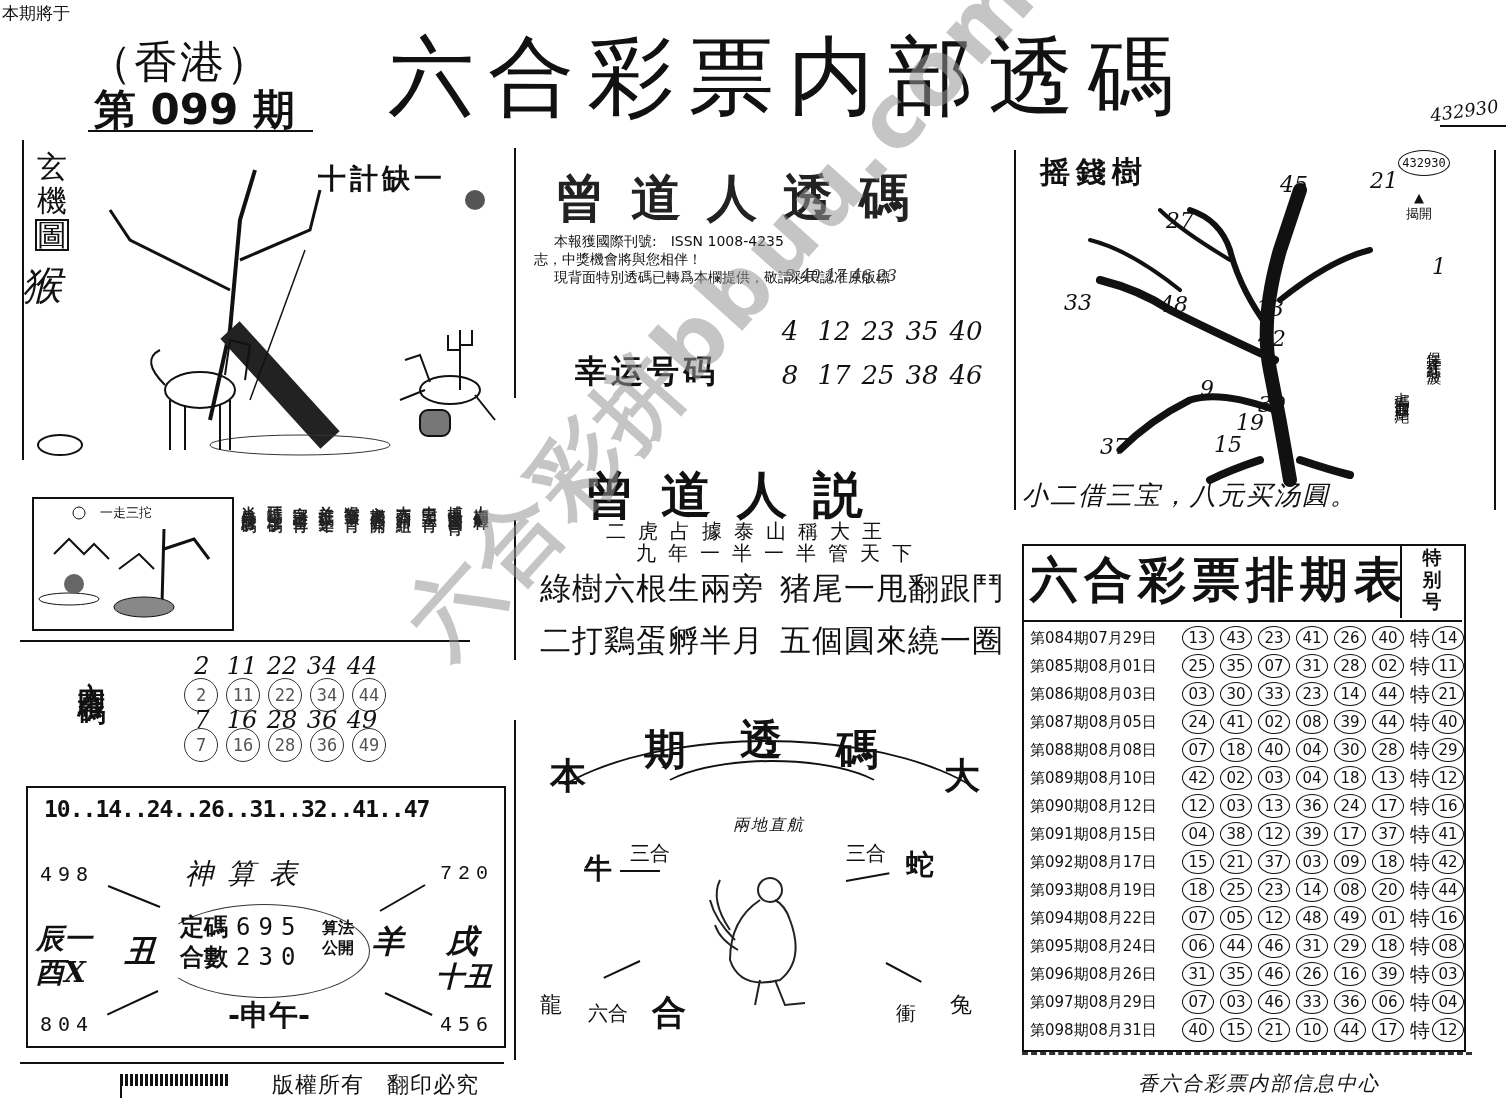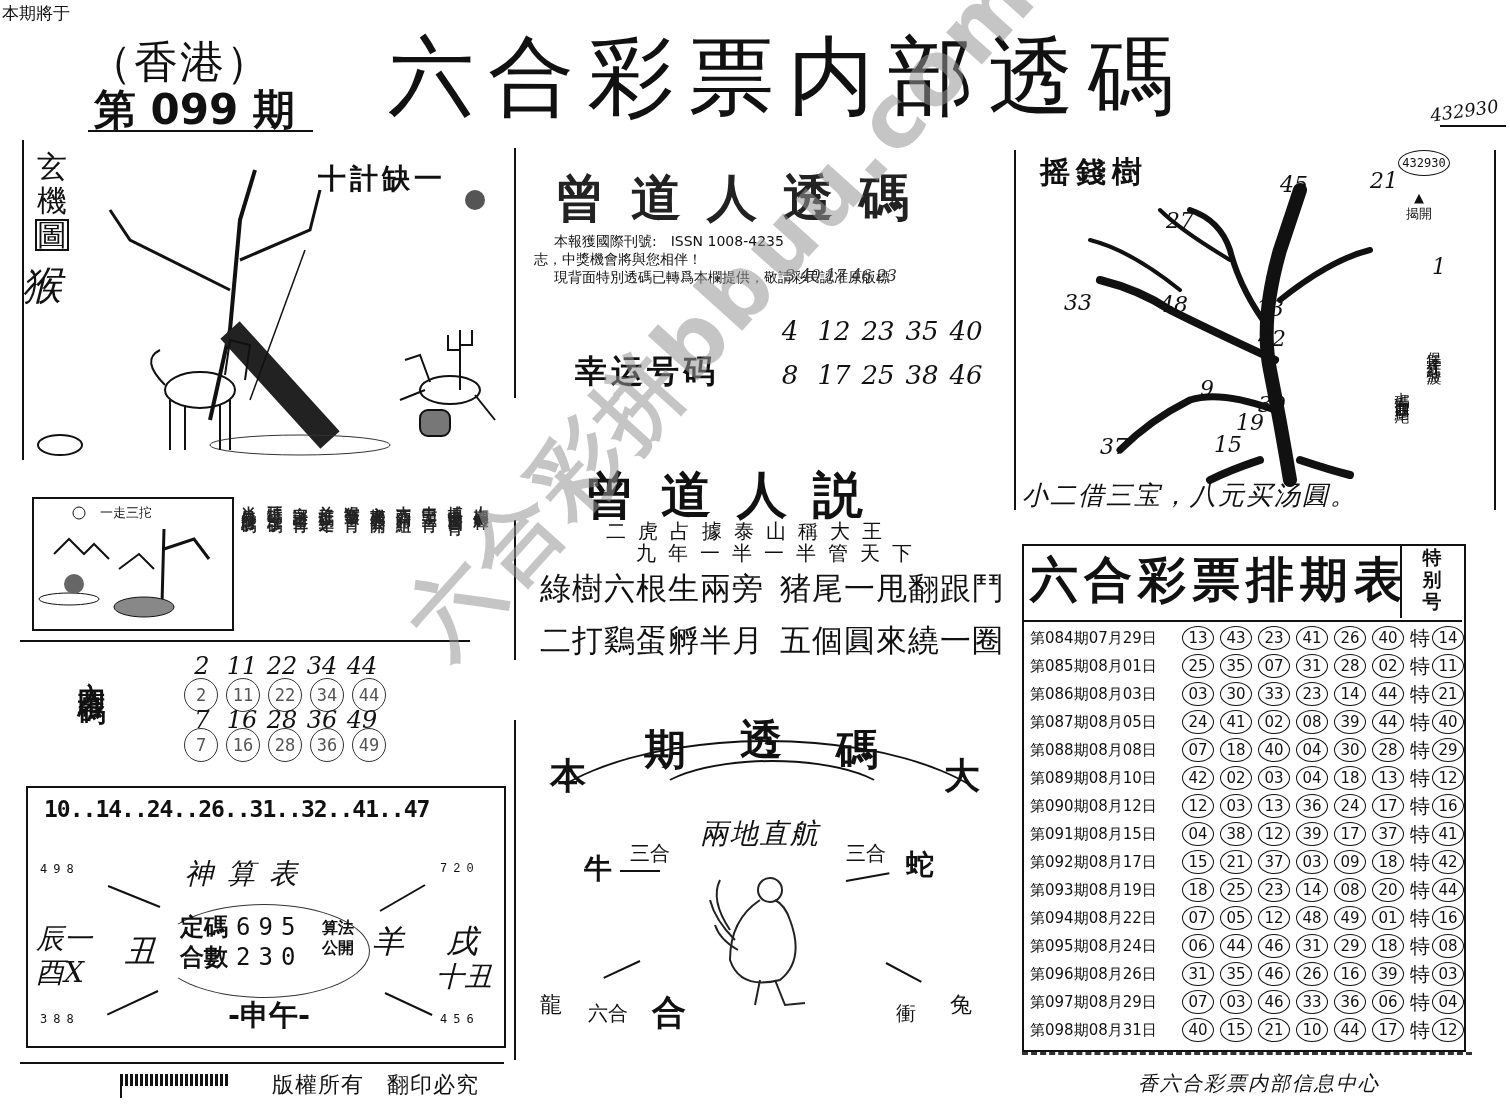--- a/index.html
+++ b/index.html
@@ -30,22 +30,22 @@
   .poem-col{writing-mode:vertical-rl;font-size:15px;font-weight:bold;letter-spacing:3px;color:#222;width:22px;}
   .nei-label{left:72px;top:660px;writing-mode:vertical-rl;font-size:28px;font-weight:bold;letter-spacing:8px;}
   .ball-row{display:flex;gap:8px;}
   .ball{width:32px;height:32px;border:1.5px solid #333;border-radius:50%;display:flex;align-items:center;justify-content:center;
         font-family:"DejaVu Sans Mono",monospace;font-size:17px;color:#555;}
   .hand-row{display:flex;gap:4px;font-style:italic;font-size:24px;}
   .hand-row span{width:36px;text-align:center;}
   .shen-box{left:26px;top:786px;width:476px;height:258px;border:2px solid #111;}
   .shen-nums{left:44px;top:796px;font-size:23px;font-weight:bold;font-family:"DejaVu Sans Mono",monospace;letter-spacing:-1px;}
   .shen-title{left:185px;top:855px;font-size:28px;font-style:italic;letter-spacing:14px;}
-  .corner-num{font-family:"DejaVu Sans Mono",monospace;font-size:12px;letter-spacing:6px;}
-  .hand-char{font-size:32px;font-style:italic;}
+  .corner-num{font-family:"DejaVu Sans Mono",monospace;font-size:20px;letter-spacing:6px;}
+  .hand-char{font-size:32px;font-style:italic;font-weight:bold;}
   .ding{left:180px;top:912px;font-size:24px;font-weight:bold;font-family:"DejaVu Sans",sans-serif;line-height:30px;}
   .ding .val{font-family:"DejaVu Sans Mono",monospace;font-weight:normal;letter-spacing:8px;margin-left:8px;}
   .algo{left:322px;top:918px;font-size:16px;font-weight:bold;line-height:20px;width:44px;font-family:"DejaVu Sans",sans-serif;}
   .shenwu{left:228px;top:996px;font-size:29px;font-weight:bold;font-family:"DejaVu Sans",sans-serif;}
   .ellipse{left:158px;top:904px;width:210px;height:92px;border:1.5px solid #333;border-radius:50%;border-left-color:transparent;}
   .arrow{height:2px;background:#111;transform-origin:left center;}
   .barcode{left:120px;top:1074px;width:110px;height:12px;
            background:repeating-linear-gradient(90deg,#111 0 3px,#fff 3px 5px);}
   .barcode-stem{left:120px;top:1074px;width:2px;height:24px;background:#111;}
   .copyright{left:272px;top:1070px;font-size:22px;font-family:"DejaVu Sans",sans-serif;letter-spacing:1px;}
@@ -196,21 +196,21 @@
   <div class="ball">28</div>
   <div class="ball">36</div>
   <div class="ball">49</div>
 </div>
 
 <div class="abs shen-box"></div>
 <div class="abs shen-nums">10..14..24..26..31..32..41..47</div>
 <div class="abs shen-title">神算表</div>
 <div class="abs corner-num" style="left:40px;top:862px;">498</div>
 <div class="abs corner-num" style="left:440px;top:862px;font-family:Liberation Mono, monospace;">720</div>
-<div class="abs corner-num" style="left:40px;top:1012px;">388</div>
+<div class="abs corner-num" style="left:40px;top:1012px;">804</div>
 <div class="abs corner-num" style="left:440px;top:1012px;">456</div>
 <div class="abs hand-char" style="left:36px;top:922px;width:60px;line-height:34px;font-size:28px;">辰一酉X</div>
 <div class="abs hand-char" style="left:124px;top:930px;">丑</div>
 <div class="abs hand-char" style="left:372px;top:920px;">羊</div>
 <div class="abs hand-char" style="left:446px;top:920px;">戌</div>
 <div class="abs hand-char" style="left:436px;top:958px;font-size:28px;">十丑</div>
 <div class="abs ellipse"></div>
 <div class="abs ding">
   <div><span>定碼</span><span class="val">695</span></div>
   <div><span>合數</span><span class="val">230</span></div>
@@ -255,21 +255,21 @@
 <div class="abs verse-big" style="left:540px;top:620px;">二打鷄蛋孵半月</div>
 <div class="abs verse-big" style="left:780px;top:620px;">五個圓來繞一圈</div>
 
 <div class="abs arc" style="left:520px;top:740px;width:490px;height:200px;"></div>
 <div class="abs arc" style="left:650px;top:760px;width:240px;height:80px;"></div>
 <div class="abs lbl-big" style="left:550px;top:752px;font-size:36px;">本</div>
 <div class="abs lbl-big" style="left:644px;top:722px;font-size:42px;">期</div>
 <div class="abs lbl-big" style="left:740px;top:712px;font-size:42px;">透</div>
 <div class="abs lbl-big" style="left:836px;top:722px;font-size:42px;">碼</div>
 <div class="abs lbl-big" style="left:944px;top:752px;font-size:36px;">大</div>
-<div class="abs" style="left:700px;top:815px;font-size:28px;font-style:italic;letter-spacing:2px;">兩地直航</div>
+<div class="abs" style="left:733px;top:815px;font-size:16px;font-style:italic;letter-spacing:2px;">兩地直航</div>
 <div class="abs lbl" style="left:630px;top:840px;">三合</div>
 <div class="abs lbl" style="left:846px;top:840px;">三合</div>
 <div class="abs lbl-big" style="left:584px;top:850px;">牛</div>
 <div class="abs lbl-big" style="left:906px;top:846px;">蛇</div>
 <div class="abs lbl" style="left:540px;top:990px;font-size:22px;">龍</div>
 <div class="abs lbl" style="left:588px;top:1000px;">六合</div>
 <div class="abs lbl-big" style="left:652px;top:990px;font-size:34px;">合</div>
 <div class="abs lbl" style="left:896px;top:1000px;">衝</div>
 <div class="abs lbl" style="left:950px;top:990px;font-size:22px;">兔</div>
 <svg class="abs" style="left:690px;top:870px;" width="130" height="140" viewBox="0 0 130 140">

